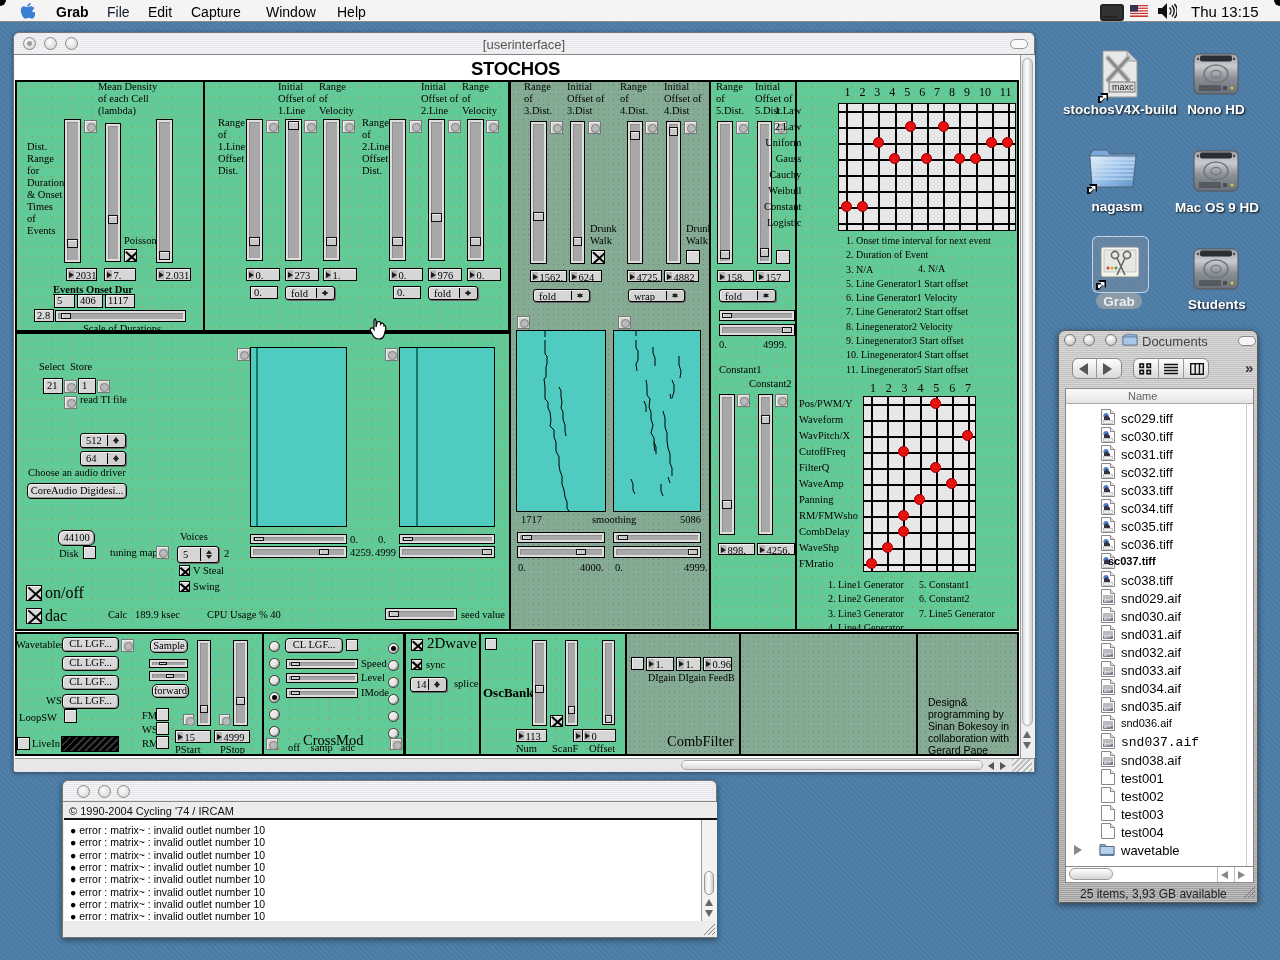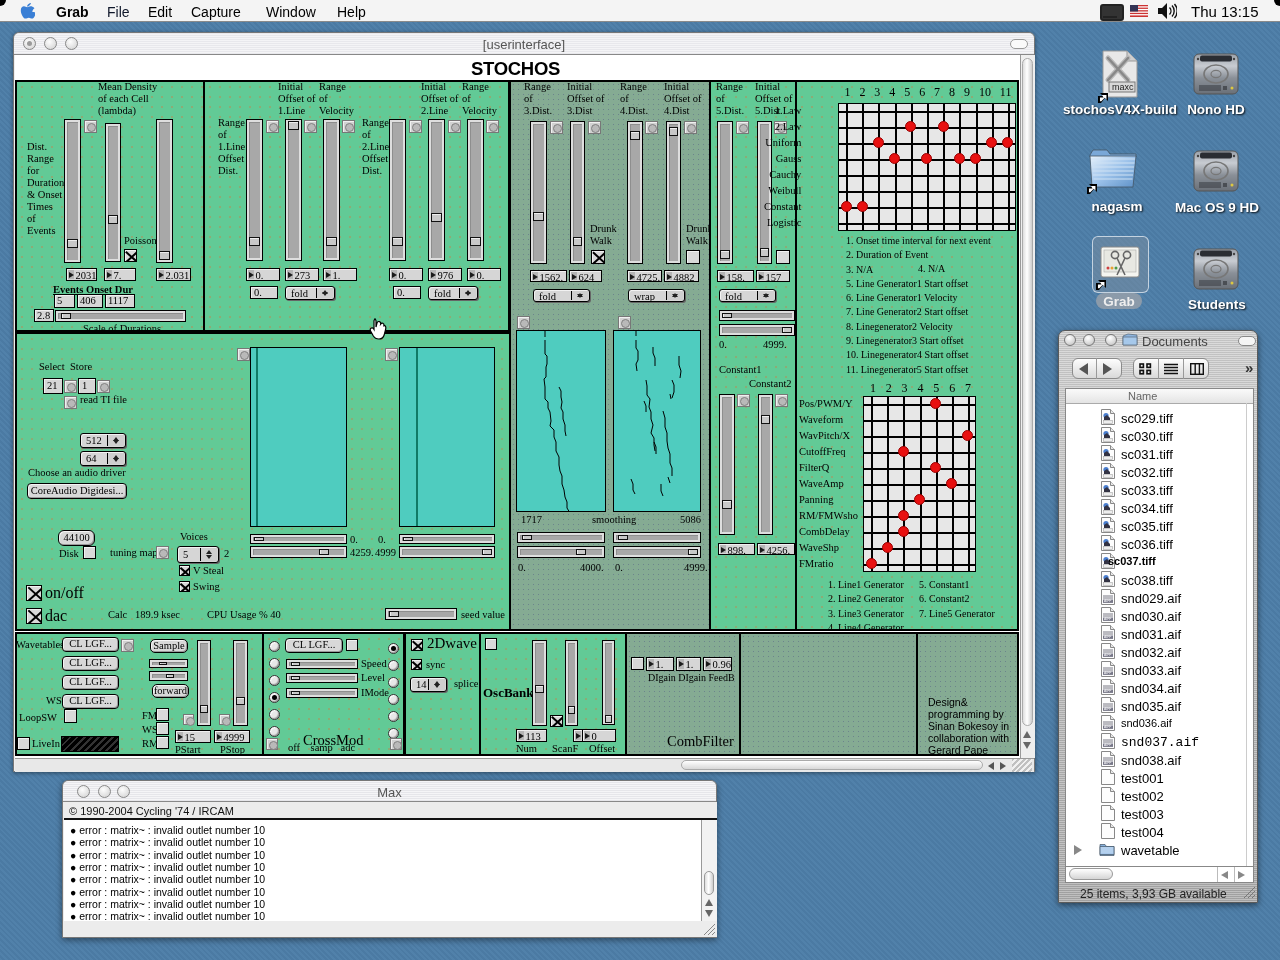--- a/index.html
+++ b/index.html
@@ -1063,21 +1063,20 @@
         <path d="M12 1L1 12M12 5L5 12M12 9L9 12"></path>
       </g>
     </svg>
 </div>
 
 <div id="maxwin" class="abs" style="left:62px;top:780px;width:655px;height:158px;border-radius:6px 6px 0 0;background:#ececec;border:1px solid #777;box-sizing:border-box;box-shadow:0 2px 6px rgba(0,0,0,.45);">
   <div class="abs" style="left:0;top:0;width:100%;height:21px;border-radius:6px 6px 0 0;background:repeating-linear-gradient(0deg,#f5f5f7 0 1px,#e6e6ea 1px 2px);box-shadow:inset 0 -1px 0 #888;"></div>
   <div class="abs" style="left:14px;top:4px;width:13px;height:13px;border-radius:50%;background:radial-gradient(circle at 40% 35%,#fdfdfd,#cfcfcf);border:1px solid #888;box-sizing:border-box;"></div>
   <div class="abs" style="left:35px;top:4px;width:13px;height:13px;border-radius:50%;background:radial-gradient(circle at 40% 35%,#fdfdfd,#cfcfcf);border:1px solid #888;box-sizing:border-box;"></div>
   <div class="abs" style="left:54px;top:4px;width:13px;height:13px;border-radius:50%;background:radial-gradient(circle at 40% 35%,#fdfdfd,#cfcfcf);border:1px solid #888;box-sizing:border-box;"></div>
-  <div class="abs" style="left:0;top:4px;width:100%;text-align:center;font-size:13px;color:#555;">Max</div>
   <div class="abs" style="left:1px;top:21px;width:653px;height:18px;background:#ececec;border-bottom:2px solid #111;box-sizing:border-box;">
     <div class="abs" style="left:5px;top:3px;font-size:11px;color:#111;">© 1990-2004 Cycling '74 / IRCAM</div>
   </div>
   <div class="abs" style="left:1px;top:39px;width:637px;height:101px;background:#fff;font-size:10.5px;color:#000;">
     <div style="padding:4px 0 0 6px;line-height:12.35px;">● error : matrix~ : invalid outlet number 10<br>● error : matrix~ : invalid outlet number 10<br>● error : matrix~ : invalid outlet number 10<br>● error : matrix~ : invalid outlet number 10<br>● error : matrix~ : invalid outlet number 10<br>● error : matrix~ : invalid outlet number 10<br>● error : matrix~ : invalid outlet number 10<br>● error : matrix~ : invalid outlet number 10</div>
   </div>
   <div class="abs" style="left:638px;top:39px;width:16px;height:101px;background:#f2f2f2;border-left:1px solid #999;box-sizing:border-box;">
     <div class="abs" style="left:2px;top:51px;width:10px;height:24px;border-radius:5px;background:linear-gradient(90deg,#ddd,#fff 45%,#ccc);border:1px solid #999;box-sizing:border-box;"></div>
     <div class="abs" style="left:3px;top:79px;width:0;height:0;border-left:4.5px solid rgba(0,0,0,0);border-right:4.5px solid rgba(0,0,0,0);border-bottom:7px solid #666;"></div>
     <div class="abs" style="left:3px;top:90px;width:0;height:0;border-left:4.5px solid rgba(0,0,0,0);border-right:4.5px solid rgba(0,0,0,0);border-top:7px solid #666;"></div>

